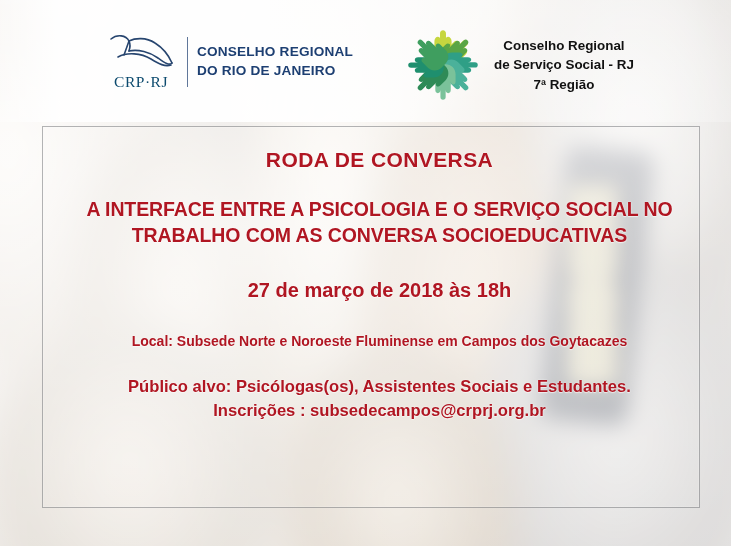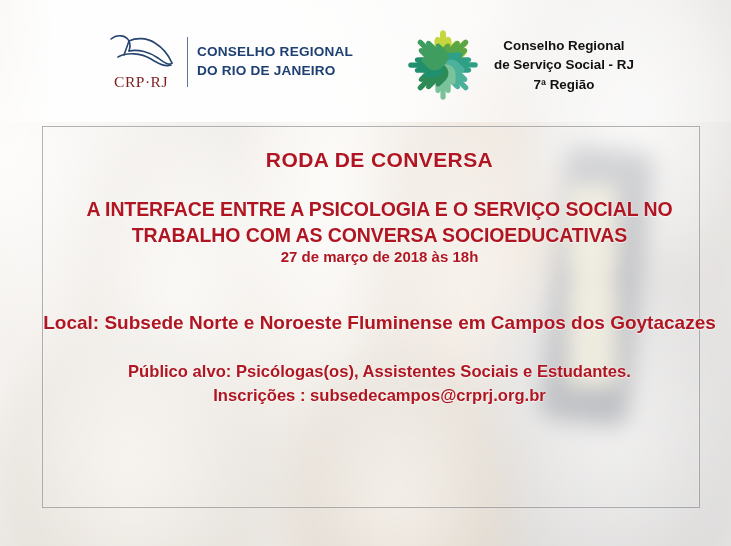--- a/index.html
+++ b/index.html
@@ -97,21 +97,21 @@
     display:flex; align-items:center;
   }
 
   .logo-crp{
     position:absolute; left:104px; top:32px;
     display:flex; align-items:center; gap:9px;
   }
   .crp-mark{ width:74px; display:flex; flex-direction:column; align-items:center; }
   .crp-mark svg{ display:block; }
   .crp-wordmark{ font-family:"Liberation Serif", serif; font-size:15.5px;
-                 letter-spacing:.5px; color:#7f1d1d; margin-top:1px; }
+                 letter-spacing:.5px; color:#0c4a6e; margin-top:1px; }
   .crp-rule{ width:1px; height:50px; background:#2b4a78; opacity:.75; }
   .crp-lines{
     font-family:"Liberation Sans", sans-serif;
     font-weight:bold; font-size:13.6px; line-height:1.38;
     color:#1d3f72; letter-spacing:.2px; white-space:nowrap;
   }
 
   .logo-cress{
     position:absolute; left:406px; top:28px;
     display:flex; align-items:center; gap:14px;
@@ -141,22 +141,22 @@
   .txt{
     font-family:"Liberation Sans", sans-serif;
     font-weight:bold;
     color:#b01622;
     text-shadow:0 0 2px rgba(255,255,255,.75), 0 1px 1px rgba(255,255,255,.55);
     white-space:nowrap;
     padding-left:28px;
   }
   .kicker{ font-size:21px; letter-spacing:.4px; margin-top:22px; }
   .headline{ font-size:19.5px; line-height:1.34; margin-top:24px; letter-spacing:-.1px; }
-  .date{ font-size:15px; }
-  .local{ font-size:19px; line-height:1.40; margin-top:45px; }
+  .date{ font-size:20px; margin-top:31px; }
+  .local{ font-size:14px; line-height:1.40; margin-top:30px; }
   .audience{ font-size:16.6px; line-height:1.44; margin-top:23px; }
 </style>
 </head>
 <body>
 
 <div class="poster">
 
   <div class="bg-photo">
     <div class="bg-base"></div>
     <div class="blob b1"></div>

